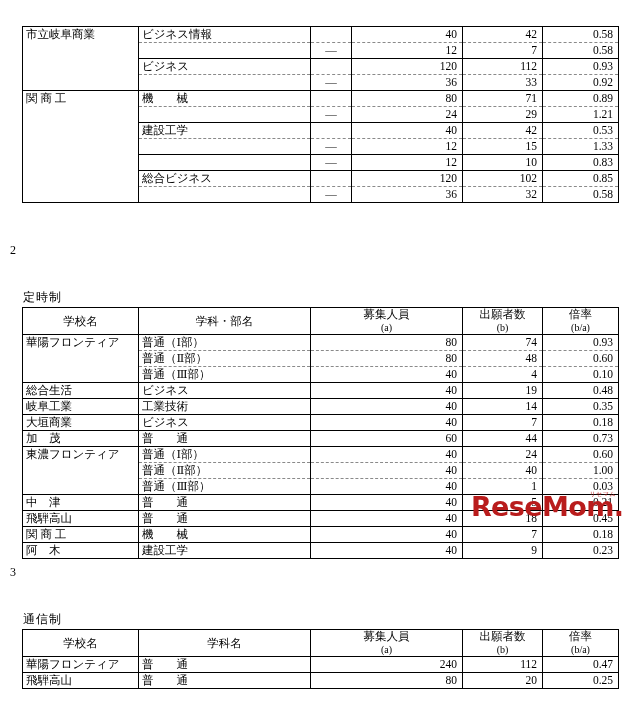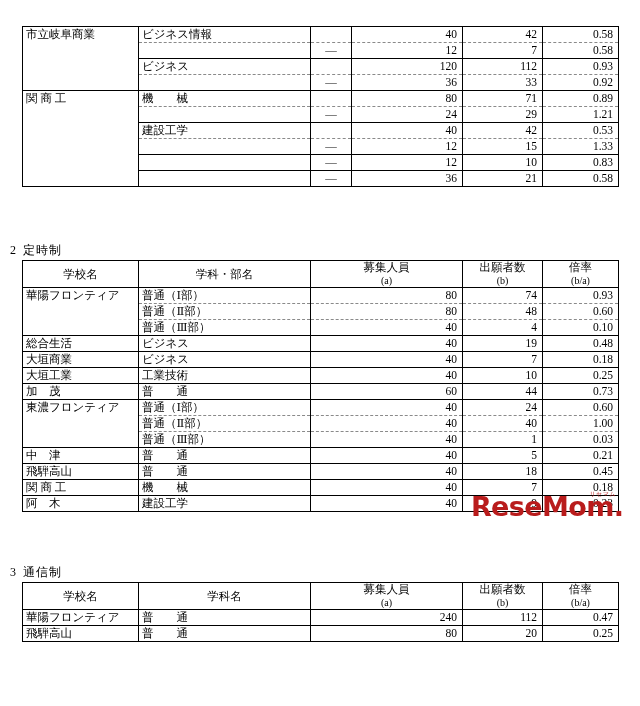--- a/index.html
+++ b/index.html
@@ -20,21 +20,21 @@
   
   .section-head {
     font-size: 12px;
     line-height: 14px;
     margin: 0 0 3px 10px;
     display: flex;
     gap: 7px;
     white-space: nowrap;
   }
   .section-head .num { }
-  .section-head .ttl { letter-spacing: 1px; }
+  .section-head .ttl { letter-spacing: 1px; margin-top: 47px; }
 
   
   table {
     border-collapse: collapse;
     table-layout: fixed;
     font-size: 11.5px;
     background: #fff;
   }
   td, th {
     padding: 0 3px;
@@ -189,24 +189,32 @@
           <tr>
             <td class="school"></td>
             <td class="dept bb-thin"></td>
             <td class="mark bb-thin">—</td>
             <td class="num-cell bl-dash bb-thin">12</td>
             <td class="num-cell bb-thin">10</td>
             <td class="num-cell bb-thin">0.83</td>
           </tr>
           <tr>
             <td class="school"></td>
+            <td class="dept bb-dash">総合ビジネス</td>
+            <td class="mark bb-dash"></td>
+            <td class="num-cell bl-dash bb-dash">120</td>
+            <td class="num-cell bb-dash">102</td>
+            <td class="num-cell bb-dash">0.85</td>
+          </tr>
+          <tr>
+            <td class="school"></td>
             <td class="dept"></td>
             <td class="mark">—</td>
             <td class="num-cell bl-dash">36</td>
-            <td class="num-cell">21</td>
+            <td class="num-cell">32</td>
             <td class="num-cell">0.58</td>
           </tr>
         </tbody>
     </table>
   </div>
 
   <div id="sec2">
     <div class="section-head">
       <span class="num">2</span>
       <span class="ttl">定時制</span>
@@ -260,32 +268,32 @@
             <td class="num-cell bb-thin">0.10</td>
           </tr>
           <tr>
             <td class="school bb-thin">総合生活</td>
             <td class="bb-thin">ビジネス</td>
             <td class="num-cell bb-thin">40</td>
             <td class="num-cell bb-thin">19</td>
             <td class="num-cell bb-thin">0.48</td>
           </tr>
           <tr>
+            <td class="school bb-thin">岐阜工業</td>
+            <td class="bb-thin">工業技術</td>
+            <td class="num-cell bb-thin">40</td>
+            <td class="num-cell bb-thin">14</td>
+            <td class="num-cell bb-thin">0.35</td>
+          </tr>
+          <tr>
             <td class="school bb-thin">大垣商業</td>
             <td class="bb-thin">ビジネス</td>
             <td class="num-cell bb-thin">40</td>
             <td class="num-cell bb-thin">7</td>
             <td class="num-cell bb-thin">0.18</td>
-          </tr>
-          <tr>
-            <td class="school bb-thin">大垣工業</td>
-            <td class="bb-thin">工業技術</td>
-            <td class="num-cell bb-thin">40</td>
-            <td class="num-cell bb-thin">10</td>
-            <td class="num-cell bb-thin">0.25</td>
           </tr>
           <tr>
             <td class="school bb-thin">加　茂</td>
             <td class="bb-thin">普　　通</td>
             <td class="num-cell bb-thin">60</td>
             <td class="num-cell bb-thin">44</td>
             <td class="num-cell bb-thin">0.73</td>
           </tr>
           <tr>
             <td class="school">東濃フロンティア</td>

